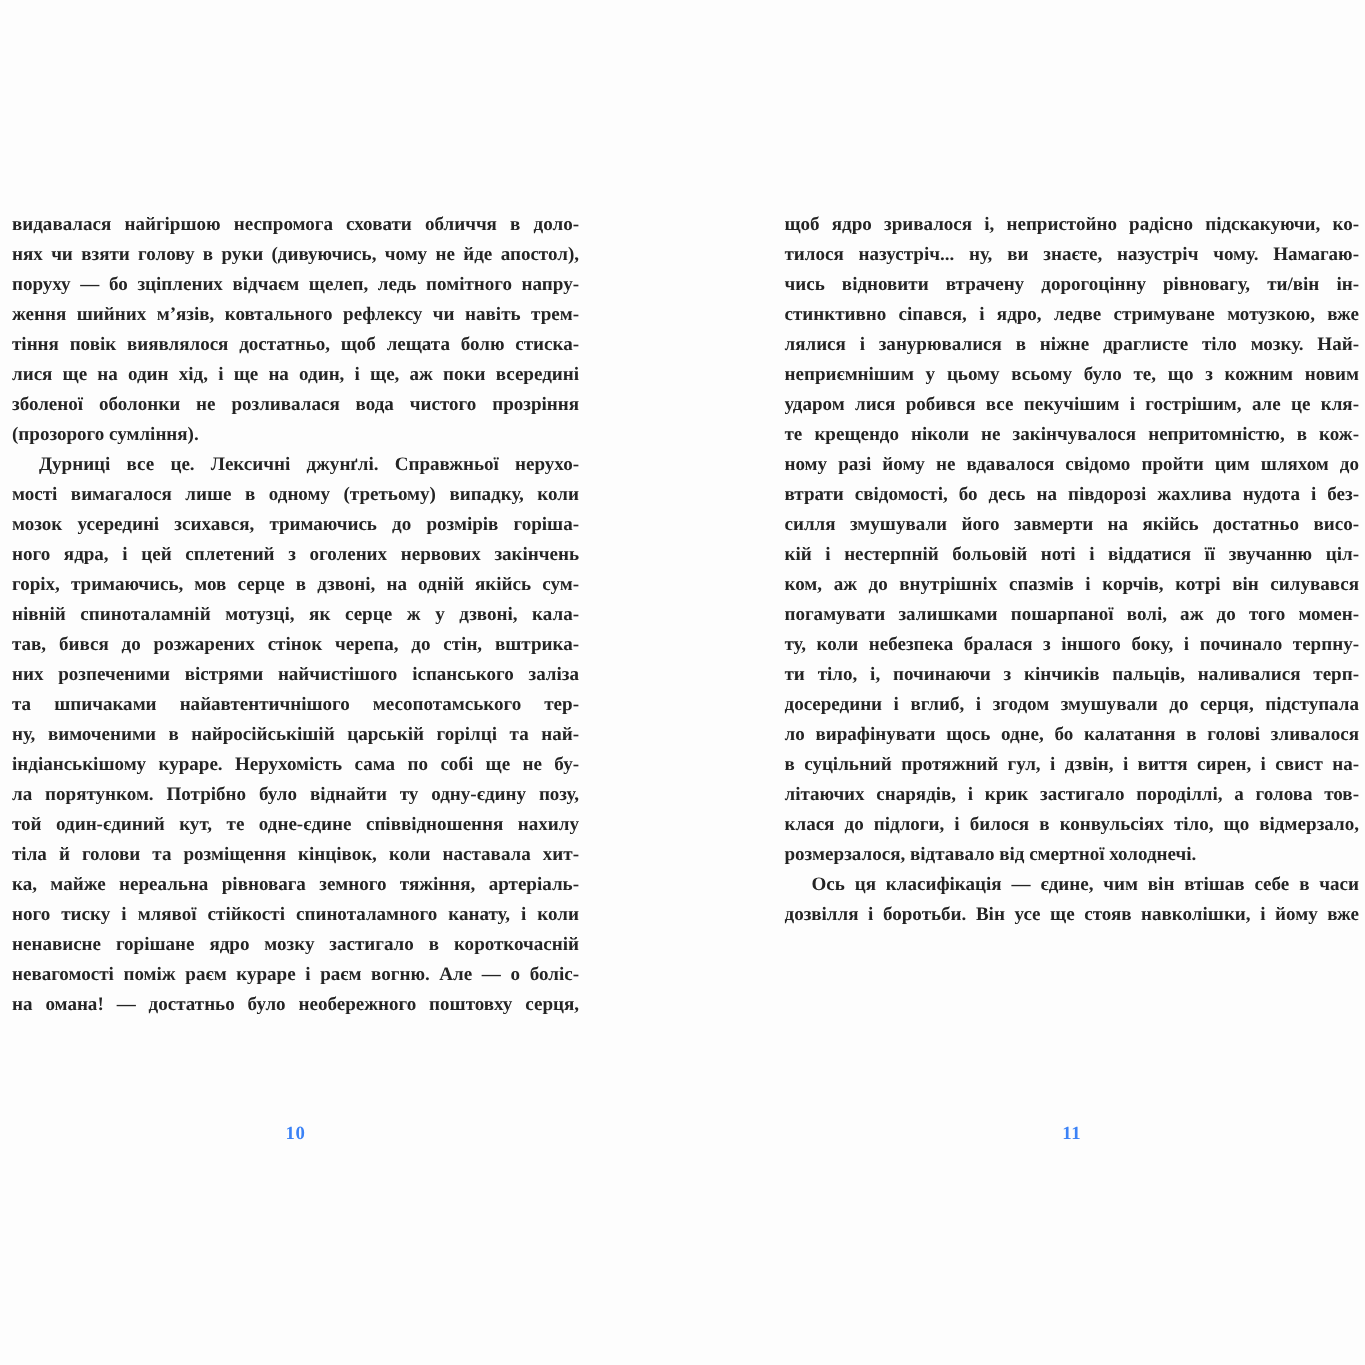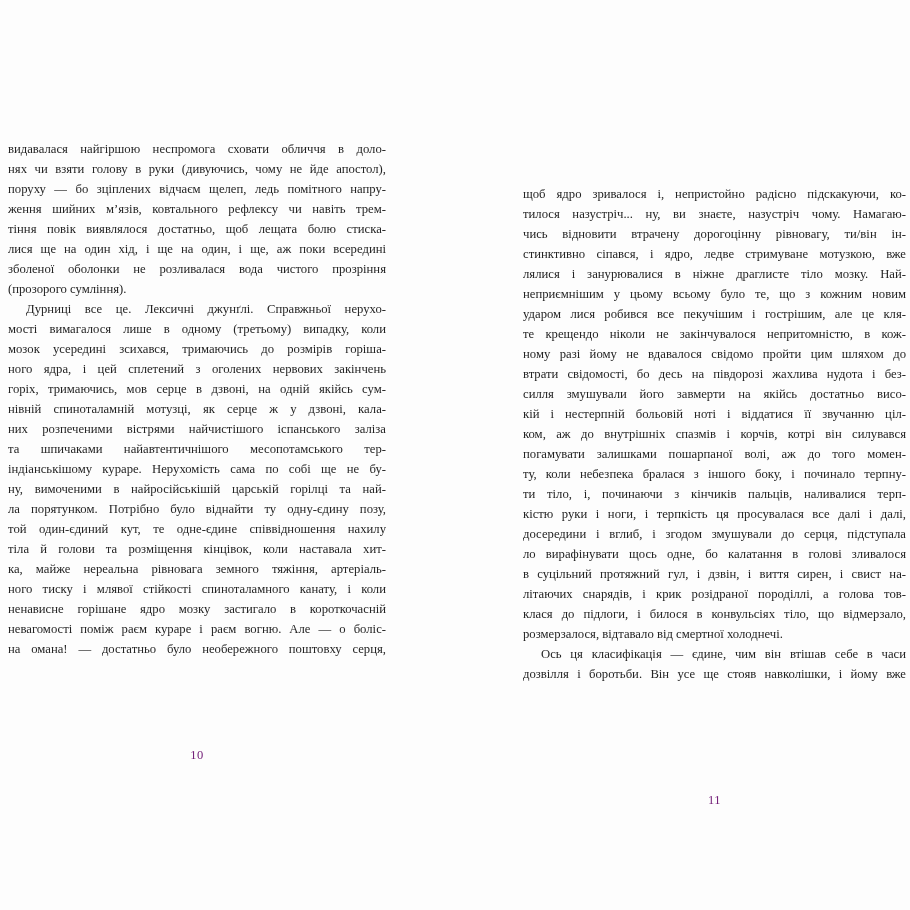--- a/index.html
+++ b/index.html
@@ -15,23 +15,24 @@
     width: 910px;
     height: 910px;
     font-family: "Liberation Serif", serif;
     color: #242424;
   }
   .page {
     position: absolute;
     top: 0;
     width: 455px;
     height: 674px;
+    font-weight: bold;
   }
   .page-left  { left: 0; }
-  .page-right { left: 455px; margin-top: 45px; }
+  .page-right { left: 455px; }
 
   .textblock {
     position: absolute;
     top: 139px;
   }
   .page-left  .textblock { left: 8px;  width: 378px; }
   .page-right .textblock { left: 68px; width: 383px; }
 
   .line {
     height: 20px;
@@ -45,21 +46,21 @@
   }
   .line.indent   { text-indent: 18px; }
   .line.para-end { text-align-last: left; }
 
   .folio {
     position: absolute;
     top: 747px;
     text-align: center;
     font-size: 12.5px;
     line-height: 16px;
-    color: #701a75;
+    color: #3b82f6;
     letter-spacing: 0.5px;
   }
   .page-left  .folio { left: 8px;  width: 378px; }
   .page-right .folio { left: 68px; width: 383px; }
 </style>
 </head>
 <body>
 
 <div class="spread">
 
@@ -72,24 +73,25 @@
         <div class="line">тіння повік виявлялося достатньо, щоб лещата болю стиска-</div>
         <div class="line">лися ще на один хід, і ще на один, і ще, аж поки всередині</div>
         <div class="line">зболеної оболонки не розливалася вода чистого прозріння</div>
         <div class="line para-end">(прозорого сумління).</div>
         <div class="line indent">Дурниці все це. Лексичні джунґлі. Справжньої нерухо-</div>
         <div class="line">мості вимагалося лише в одному (третьому) випадку, коли</div>
         <div class="line">мозок усередині зсихався, тримаючись до розмірів горіша-</div>
         <div class="line">ного ядра, і цей сплетений з оголених нервових закінчень</div>
         <div class="line">горіх, тримаючись, мов серце в дзвоні, на одній якійсь сум-</div>
         <div class="line">нівній спиноталамній мотузці, як серце ж у дзвоні, кала-</div>
+        <div class="line">тав, бився до розжарених стінок черепа, до стін, вштрика-</div>
         <div class="line">них розпеченими вістрями найчистішого іспанського заліза</div>
         <div class="line">та шпичаками найавтентичнішого месопотамського тер-</div>
+        <div class="line">ну, вимоченими в найросійськішій царській горілці та най-</div>
         <div class="line">індіанськішому кураре. Нерухомість сама по собі ще не бу-</div>
-        <div class="line">ну, вимоченими в найросійськішій царській горілці та най-</div>
         <div class="line">ла порятунком. Потрібно було віднайти ту одну-єдину позу,</div>
         <div class="line">той один-єдиний кут, те одне-єдине співвідношення нахилу</div>
         <div class="line">тіла й голови та розміщення кінцівок, коли наставала хит-</div>
         <div class="line">ка, майже нереальна рівновага земного тяжіння, артеріаль-</div>
         <div class="line">ного тиску і млявої стійкості спиноталамного канату, і коли</div>
         <div class="line">ненависне горішане ядро мозку застигало в короткочасній</div>
         <div class="line">невагомості поміж раєм кураре і раєм вогню. Але — о боліс-</div>
         <div class="line">на омана! — достатньо було необережного поштовху серця,</div>
       </div>
     <div class="folio">10</div>
@@ -106,25 +108,24 @@
         <div class="line">ударом лися робився все пекучішим і гострішим, але це кля-</div>
         <div class="line">те крещендо ніколи не закінчувалося непритомністю, в кож-</div>
         <div class="line">ному разі йому не вдавалося свідомо пройти цим шляхом до</div>
         <div class="line">втрати свідомості, бо десь на півдорозі жахлива нудота і без-</div>
         <div class="line">силля змушували його завмерти на якійсь достатньо висо-</div>
         <div class="line">кій і нестерпній больовій ноті і віддатися її звучанню ціл-</div>
         <div class="line">ком, аж до внутрішніх спазмів і корчів, котрі він силувався</div>
         <div class="line">погамувати залишками пошарпаної волі, аж до того момен-</div>
         <div class="line">ту, коли небезпека бралася з іншого боку, і починало терпну-</div>
         <div class="line">ти тіло, і, починаючи з кінчиків пальців, наливалися терп-</div>
-        <div class="line">кістю руки і ноги, і терпкість ця просувалася все далі і далі,</div>
         <div class="line">досередини і вглиб, і згодом змушували до серця, підступала</div>
         <div class="line">ло вирафінувати щось одне, бо калатання в голові зливалося</div>
         <div class="line">в суцільний протяжний гул, і дзвін, і виття сирен, і свист на-</div>
-        <div class="line">літаючих снарядів, і крик розідраної породіллі, а голова тов-</div>
+        <div class="line">літаючих снарядів, і крик застигало породіллі, а голова тов-</div>
         <div class="line">клася до підлоги, і билося в конвульсіях тіло, що відмерзало,</div>
         <div class="line para-end">розмерзалося, відтавало від смертної холоднечі.</div>
         <div class="line indent">Ось ця класифікація — єдине, чим він втішав себе в часи</div>
         <div class="line">дозвілля і боротьби. Він усе ще стояв навколішки, і йому вже</div>
       </div>
     <div class="folio">11</div>
   </section>
 
 </div>
 

